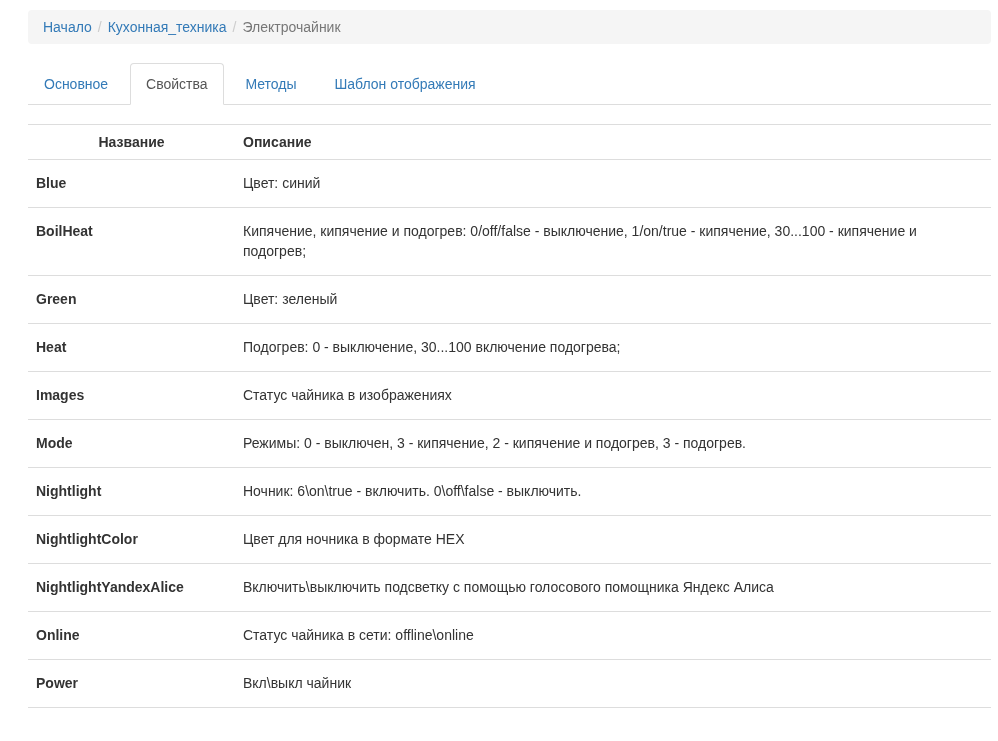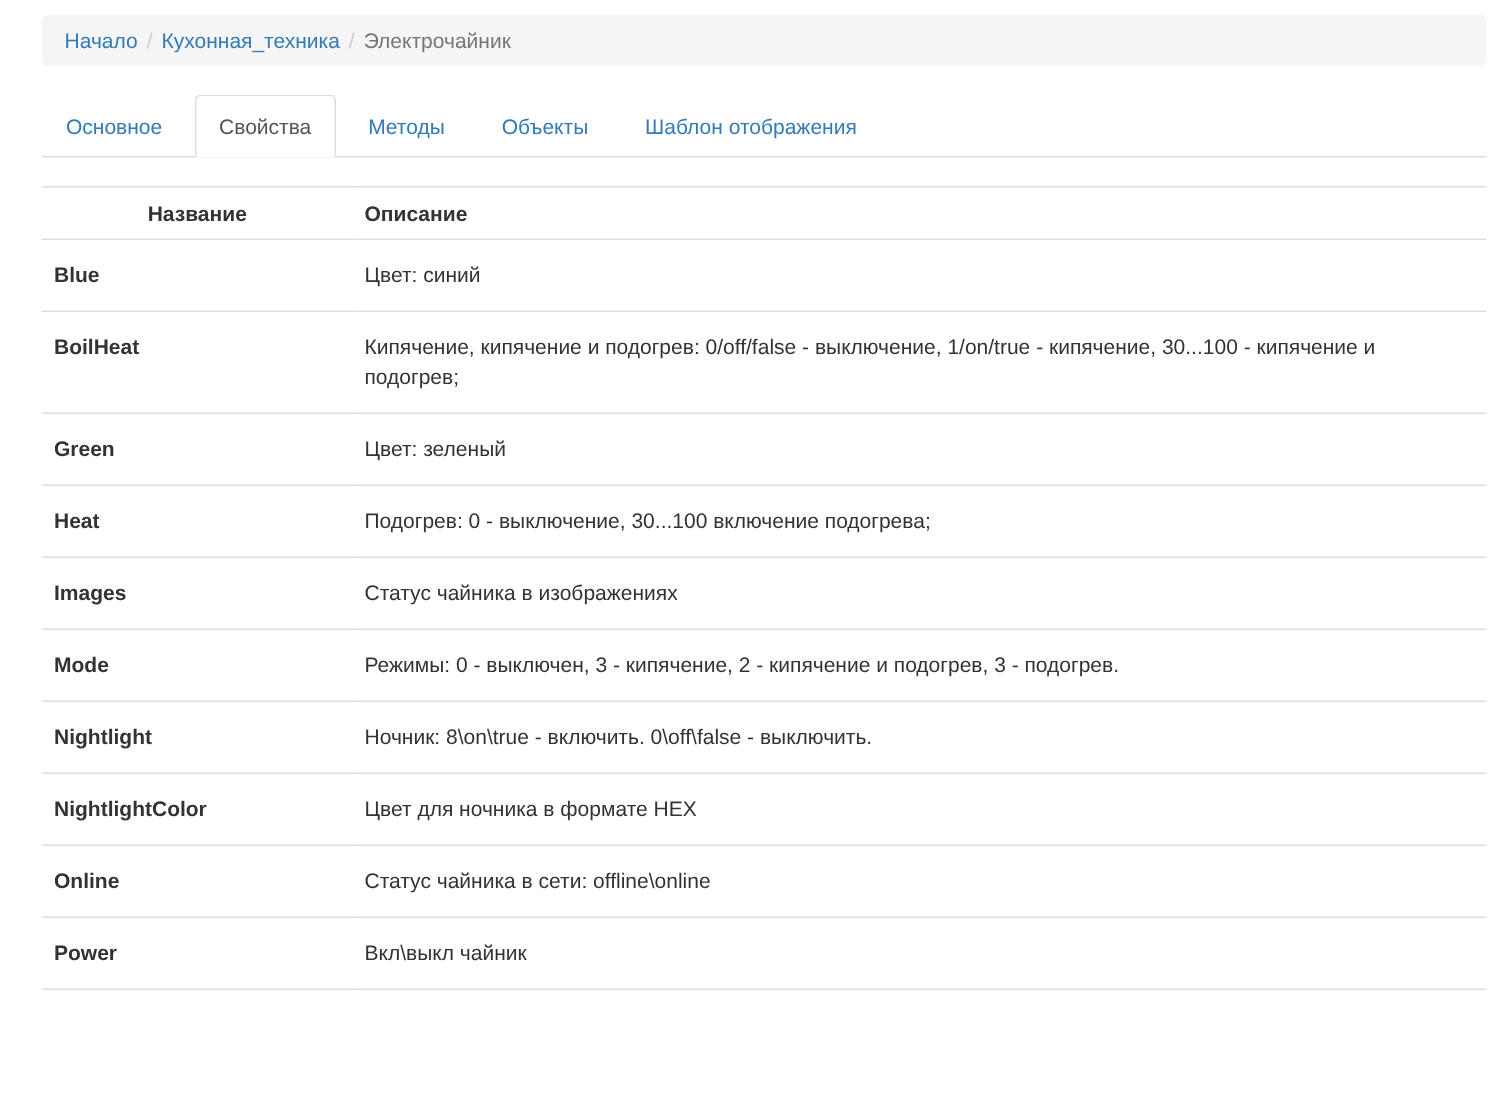--- a/index.html
+++ b/index.html
@@ -135,23 +135,20 @@
       <li>
         <a>Основное</a>
       </li>
       <li class="active">
         <a>Свойства</a>
       </li>
       <li>
         <a>Методы</a>
       </li>
       <li>
-        <a>Объекты</a>
-      </li>
-      <li>
         <a>Шаблон отображения</a>
       </li>
     </ul>
 
     
 
     
     <table class="props">
       <thead>
         <tr>
@@ -179,27 +176,31 @@
         <tr>
           <td class="name">Images</td>
           <td>Статус чайника в изображениях</td>
         </tr>
         <tr>
           <td class="name">Mode</td>
           <td>Режимы: 0 - выключен, 3 - кипячение, 2 - кипячение и подогрев, 3 - подогрев.</td>
         </tr>
         <tr>
           <td class="name">Nightlight</td>
-          <td>Ночник: 8\on\true - включить. 0\off\false - выключить.</td>
+          <td>Ночник: 6\on\true - включить. 0\off\false - выключить.</td>
         </tr>
         <tr>
           <td class="name">NightlightColor</td>
           <td>Цвет для ночника в формате HEX</td>
         </tr>
         <tr>
+          <td class="name">NightlightYandexAlice</td>
+          <td>Включить\выключить подсветку с помощью голосового помощника Яндекс Алиса</td>
+        </tr>
+        <tr>
           <td class="name">Online</td>
           <td>Статус чайника в сети: offline\online</td>
         </tr>
         <tr>
           <td class="name">Power</td>
           <td>Вкл\выкл чайник</td>
         </tr>
       </tbody>
     </table>
 

